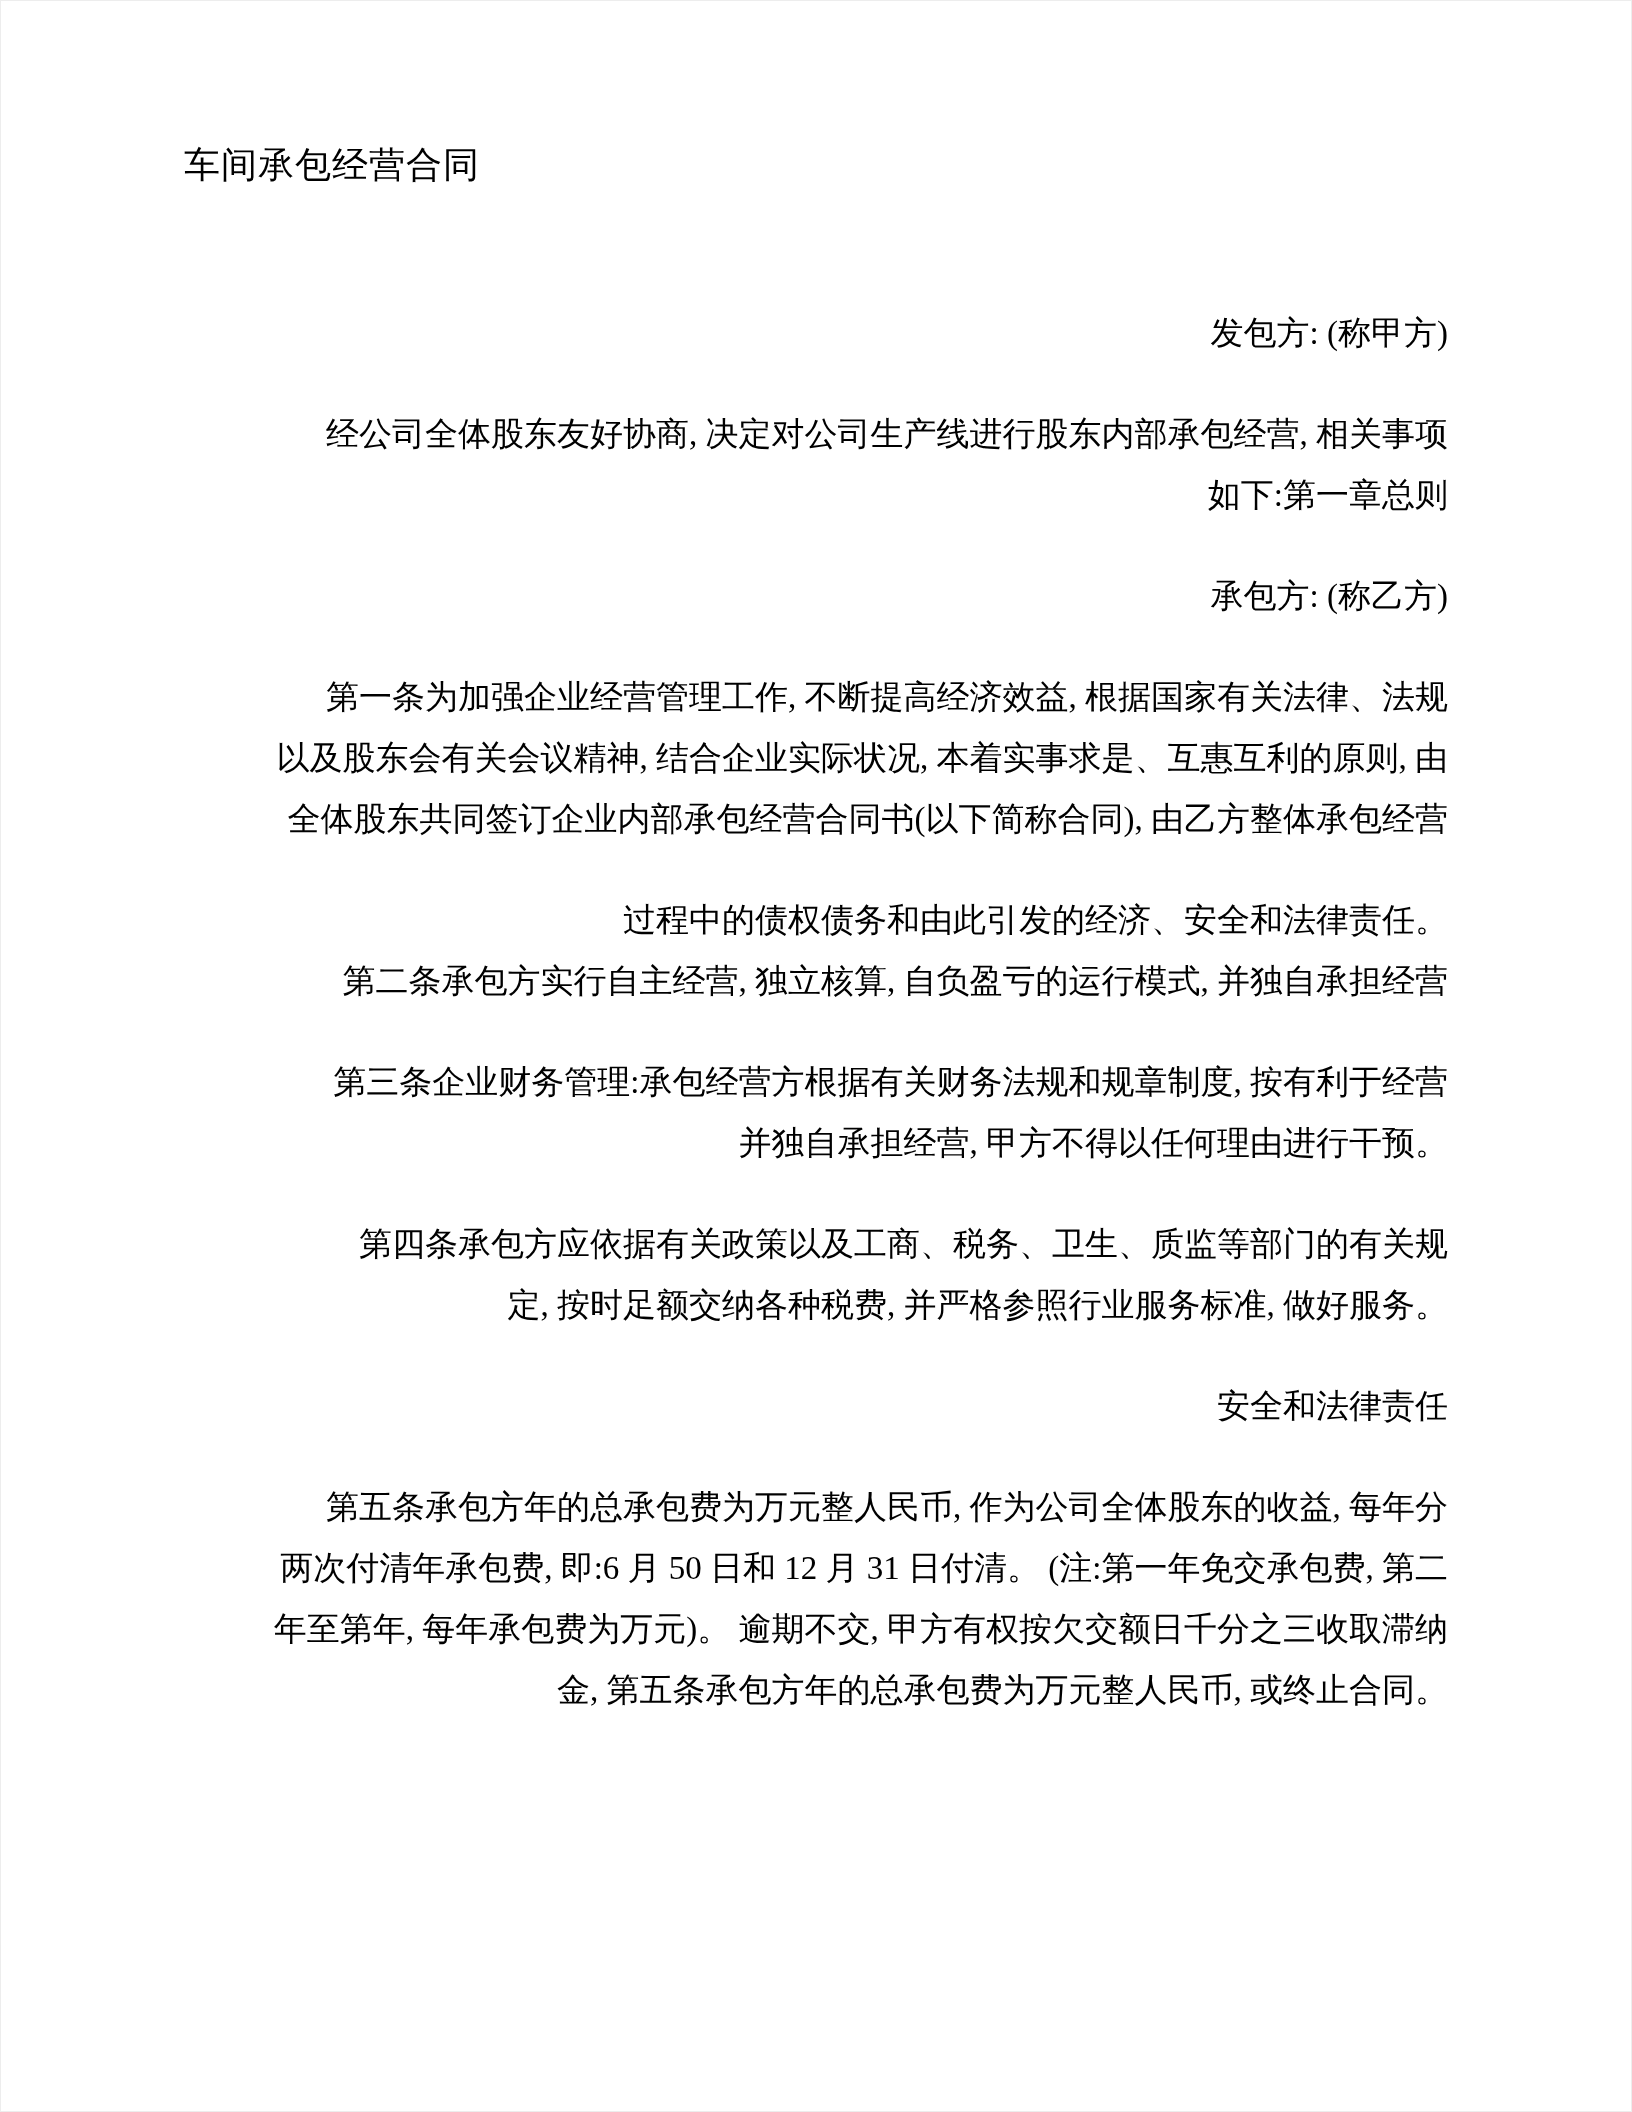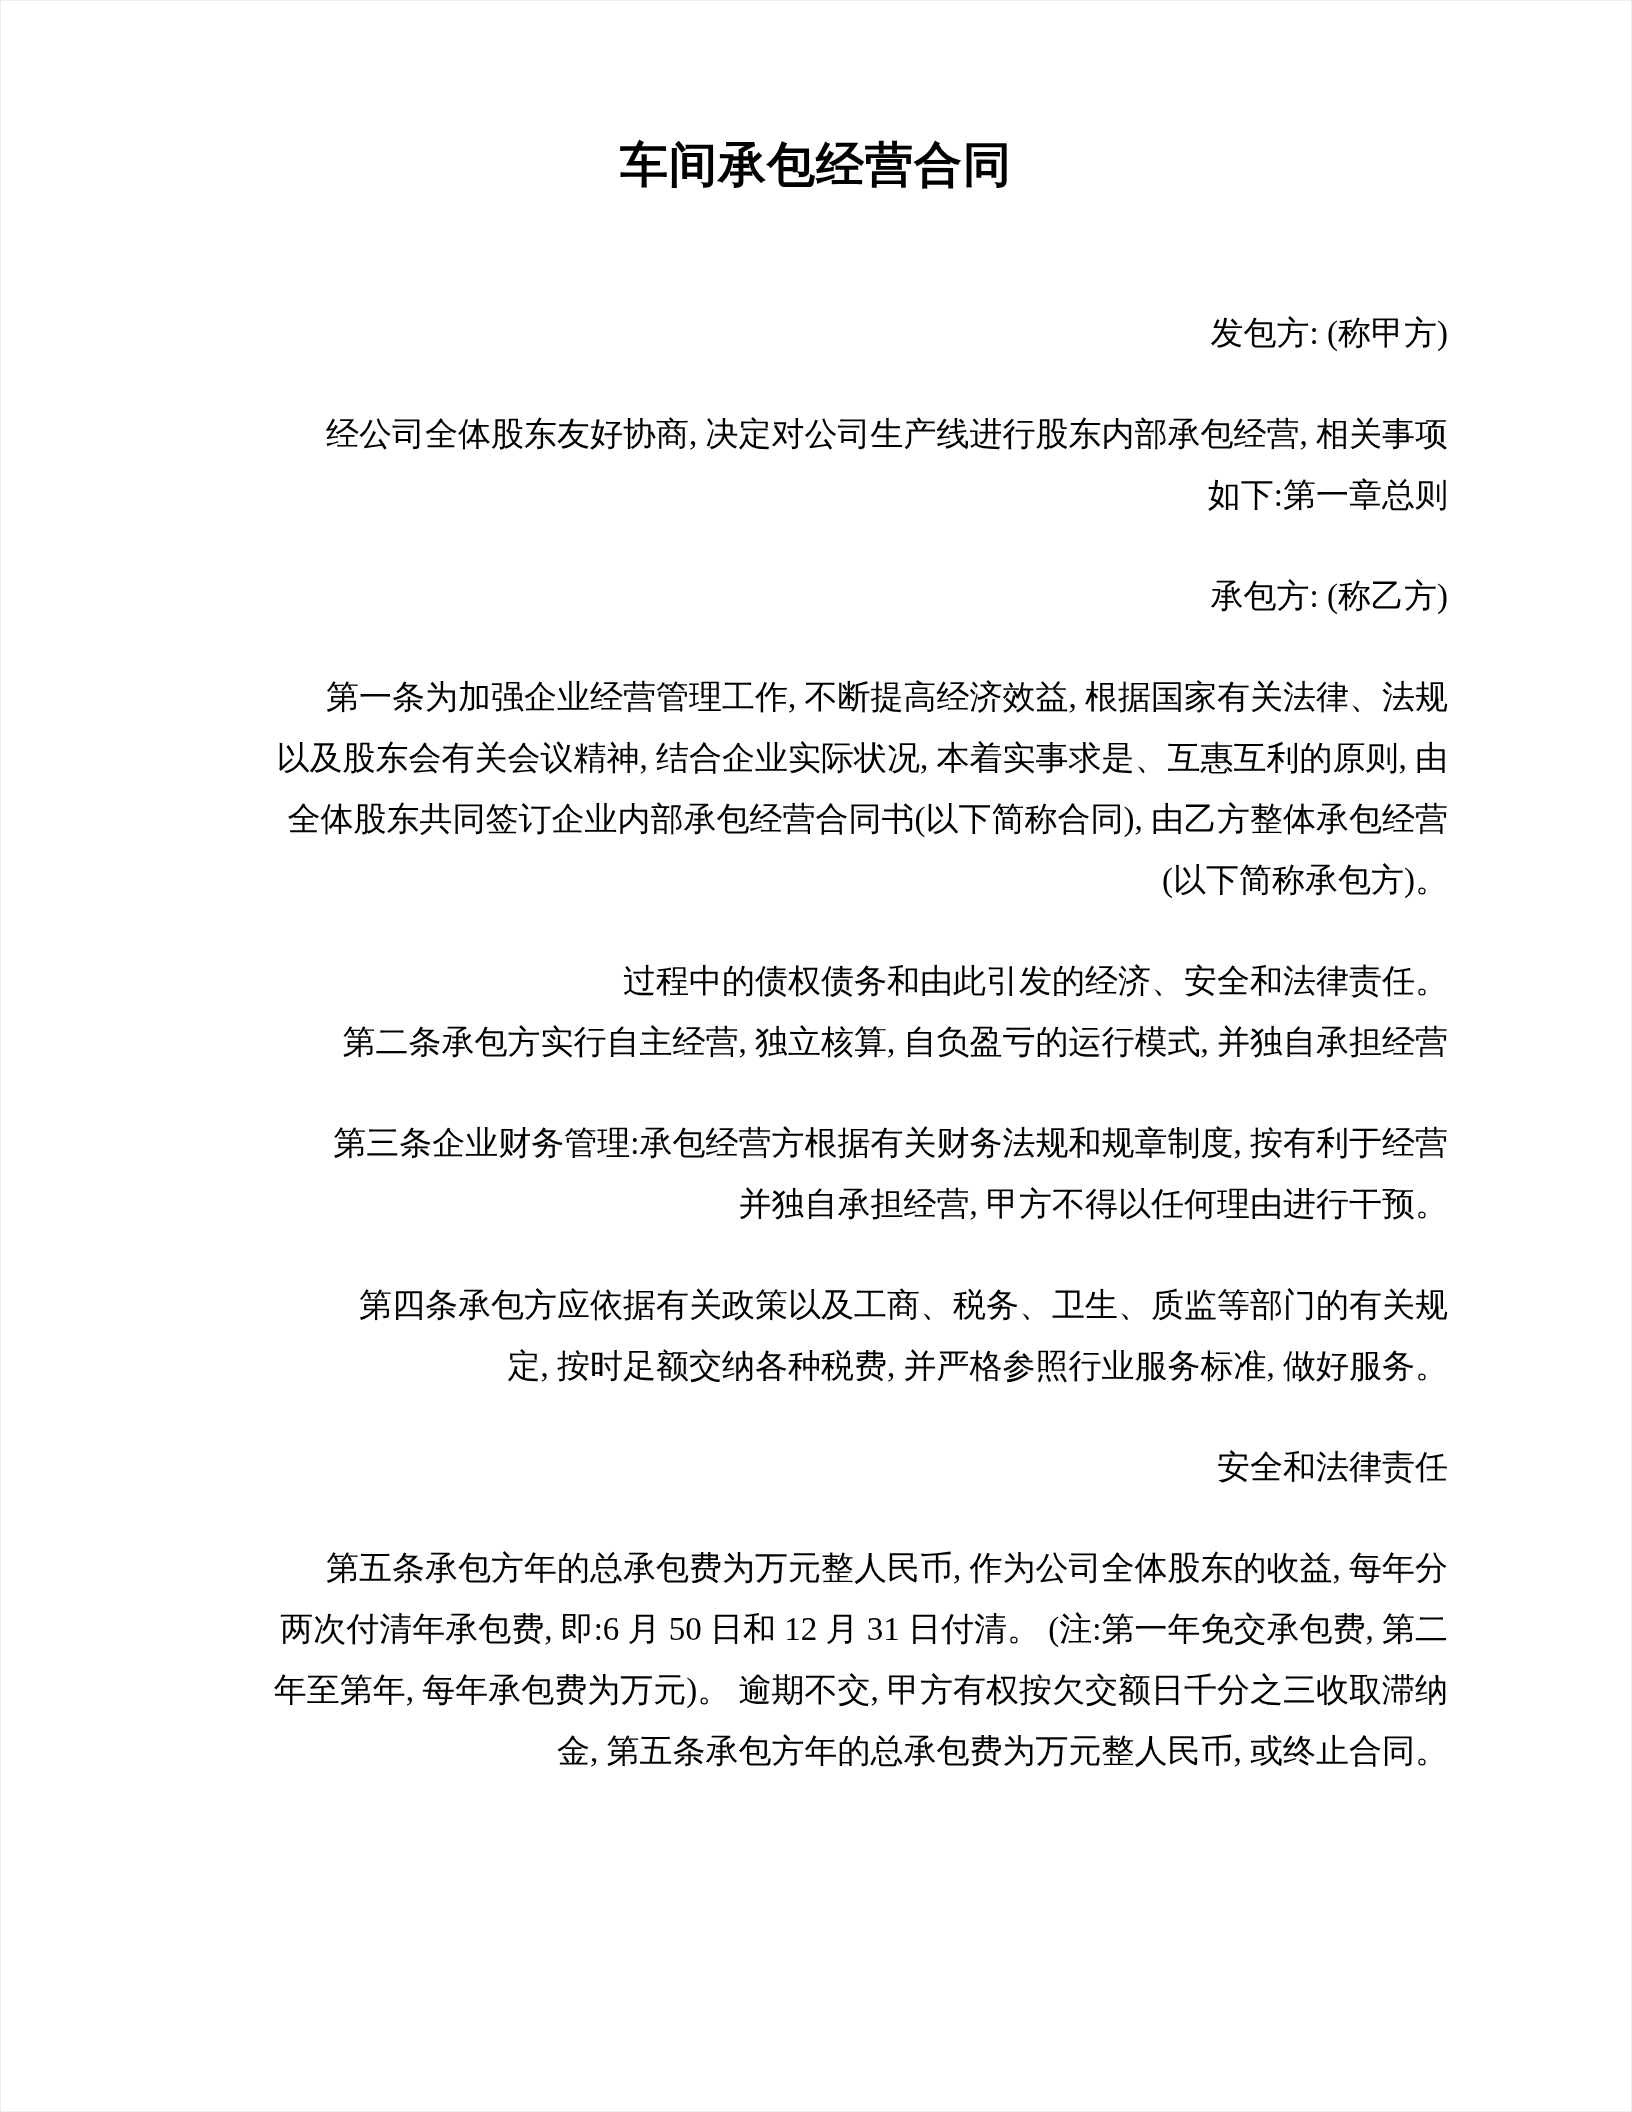--- a/index.html
+++ b/index.html
@@ -17,24 +17,23 @@
   .page {
     box-sizing: border-box;
     width: 1632px;
     height: 2112px;
     padding: 138px 183px 0 183px;
     background: #ffffff;
     border: 1px solid #ededed;
   }
   .doc-title {
     margin: 0 0 112px 0;
-    font-size: 48px;
+    font-size: 36px;
     line-height: 52px;
-    font-weight: bold;
-    text-align: center;
+    font-weight: normal;
     letter-spacing: 1px;
   }
   .para {
     margin: 0 0 40px 0;
     font-size: 33px;
     line-height: 61px;
     text-align: right;
   }
   .para .line {
     display: block;
@@ -61,21 +60,20 @@
   </div>
 
   <div class="para">
     <span class="line">承包方: (称乙方)</span>
   </div>
 
   <div class="para">
     <span class="line">第一条为加强企业经营管理工作, 不断提高经济效益, 根据国家有关法律、法规</span>
     <span class="line">以及股东会有关会议精神, 结合企业实际状况, 本着实事求是、互惠互利的原则, 由</span>
     <span class="line">全体股东共同签订企业内部承包经营合同书(以下简称合同), 由乙方整体承包经营</span>
-    <span class="line">(以下简称承包方)。</span>
   </div>
 
   <div class="para">
     <span class="line">过程中的债权债务和由此引发的经济、安全和法律责任。</span>
     <span class="line">第二条承包方实行自主经营, 独立核算, 自负盈亏的运行模式, 并独自承担经营</span>
   </div>
 
   <div class="para">
     <span class="line">第三条企业财务管理:承包经营方根据有关财务法规和规章制度, 按有利于经营</span>
     <span class="line">并独自承担经营, 甲方不得以任何理由进行干预。</span>

